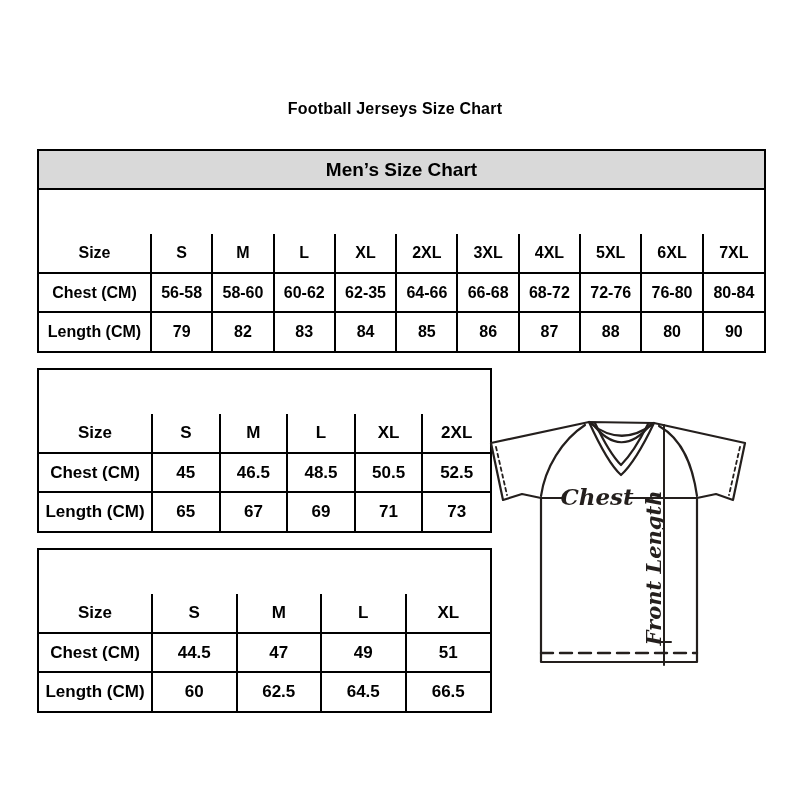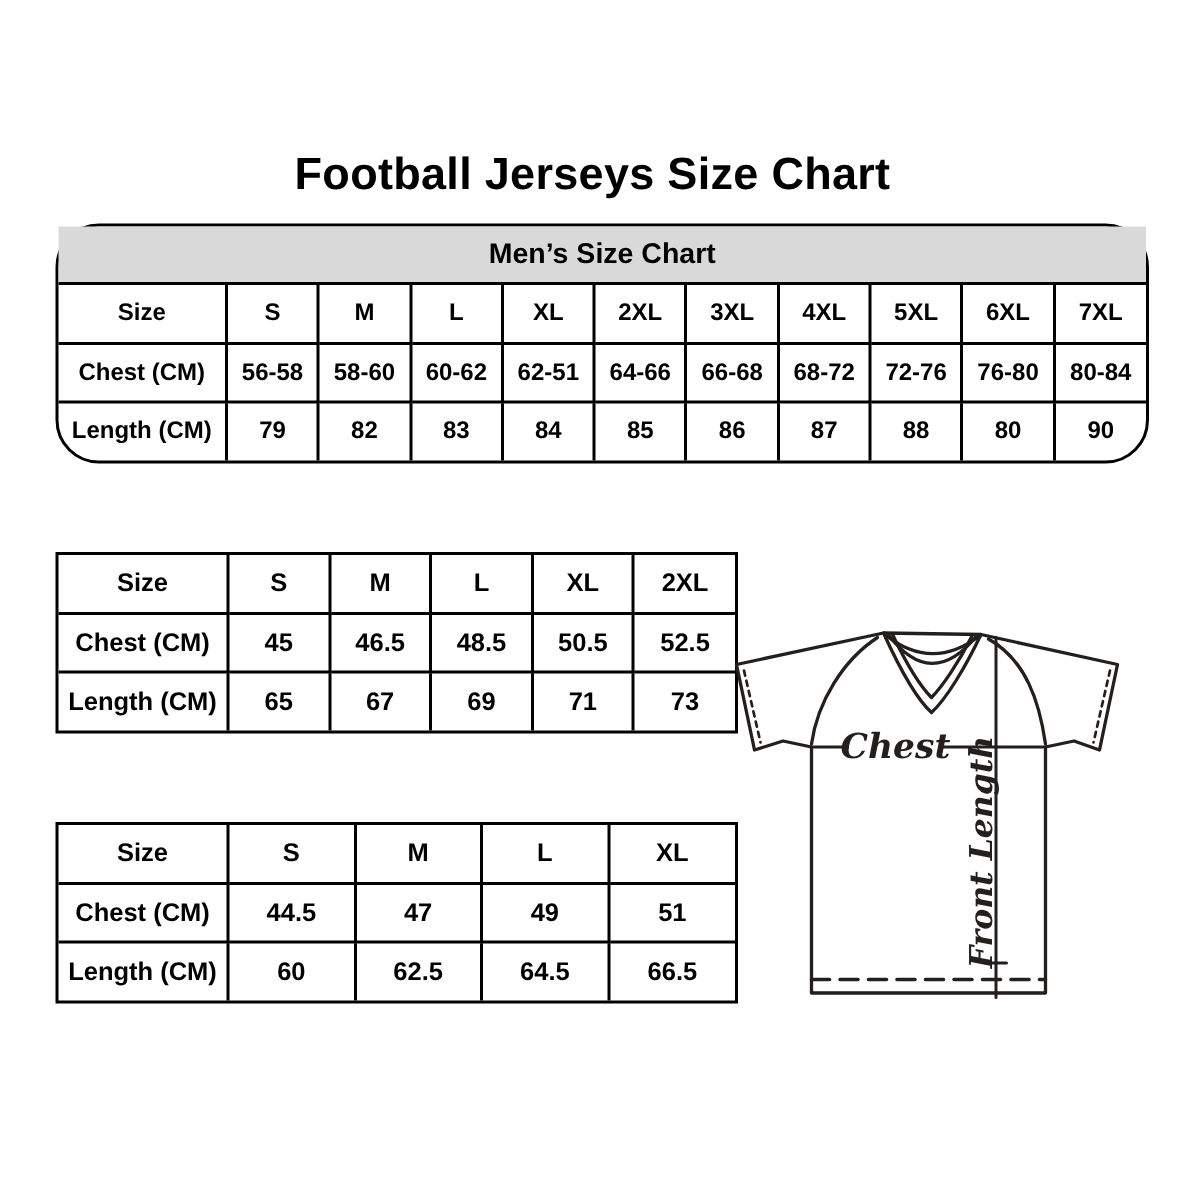--- a/index.html
+++ b/index.html
@@ -8,21 +8,21 @@
     position:relative;
     background:#ffffff;
     font-family:"Liberation Sans", sans-serif;
     color:#000000;
     overflow:hidden;
   }
   .page-title {
     position:absolute;
     left:0; top:100px; width:790px;
     text-align:center;
-    font-size:30px;
+    font-size:16px;
     font-weight:bold;
     letter-spacing:0.2px;
   }
   .size-table {
     position:absolute;
     border:2px solid #000;
     background:#fff;
   }
   .table-title {
     height:39px;
@@ -32,33 +32,34 @@
     align-items:center;
     justify-content:center;
     font-weight:bold;
     font-size:19px;
   }
   table {
     width:100%;
     border-collapse:collapse;
     border-style:hidden; 
     table-layout:fixed;
+    margin-top:44px;
   }
   td, th {
     border:2px solid #000;
     height:39px;
     text-align:center;
     vertical-align:middle;
     font-weight:bold;
     font-size:16px;
     padding:0 2px;
     overflow:hidden;
     white-space:nowrap;
   }
-  #men-table   { left:37px; top:149px; width:729px;border-radius:29px; }
+  #men-table   { left:37px; top:149px; width:729px; }
   #women-table { left:37px; top:368px; width:455px; }
   #youth-table { left:37px; top:548px; width:455px; }
   #women-table td, #women-table th,
   #youth-table td, #youth-table th { font-size:17px; }
   col.label-col-men   { width:112px; }
   col.label-col-small { width:113px; }
   .jersey-wrap {
     position:absolute;
     left:484px; top:408px;
     width:268px; height:262px;
@@ -89,21 +90,21 @@
           <td>4XL</td>
           <td>5XL</td>
           <td>6XL</td>
           <td>7XL</td>
         </tr>
         <tr>
           <th>Chest (CM)</th>
           <td>56-58</td>
           <td>58-60</td>
           <td>60-62</td>
-          <td>62-51</td>
+          <td>62-35</td>
           <td>64-66</td>
           <td>66-68</td>
           <td>68-72</td>
           <td>72-76</td>
           <td>76-80</td>
           <td>80-84</td>
         </tr>
         <tr>
           <th>Length (CM)</th>
           <td>79</td>

